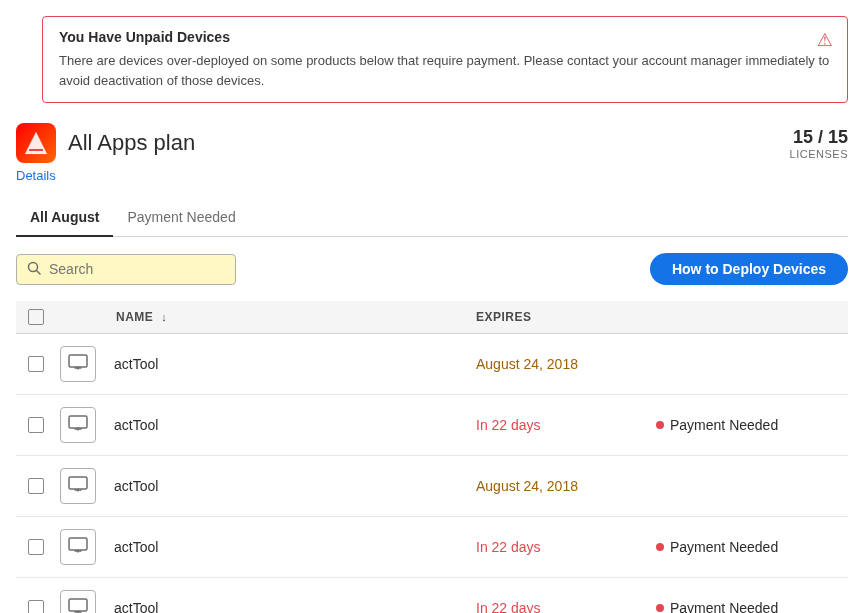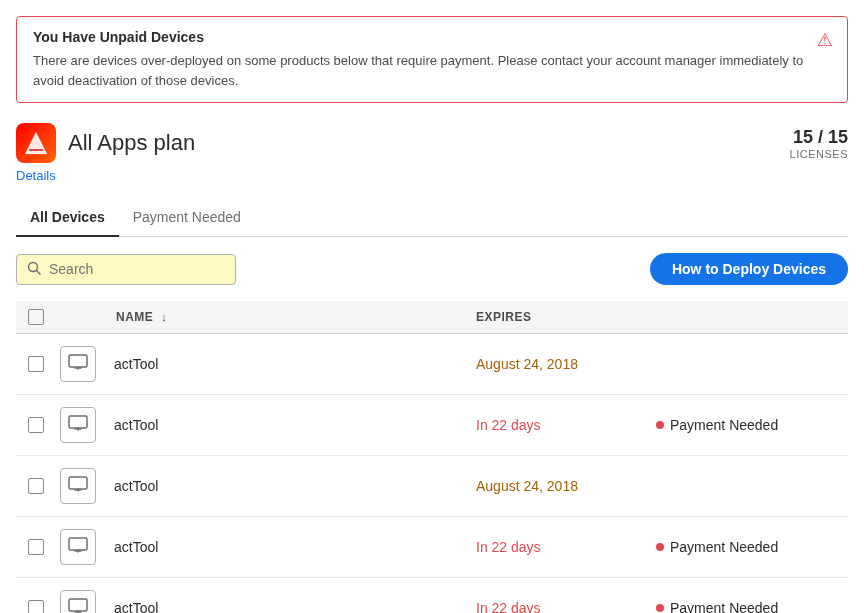--- a/index.html
+++ b/index.html
@@ -17,20 +17,21 @@
     }
 
     
     .alert-banner {
       border: 1.5px solid #e34850;
       border-radius: 4px;
       padding: 12px 16px;
       margin-bottom: 20px;
       background: #fff;
       position: relative;
+      margin-left: 26px;
     }
     .alert-banner-title {
       font-weight: 700;
       font-size: 14px;
       color: #2c2c2c;
       margin-bottom: 6px;
     }
     .alert-banner-body {
       font-size: 13px;
       color: #4b4b4b;
@@ -273,21 +274,21 @@
       <div class="license-count">15 / 15</div>
       <div class="license-label">LICENSES</div>
     </div>
   </div>
 
   
   <a class="details-link" href="#">Details</a>
 
   
   <div class="tabs">
-    <div class="tab active">All Devices</div>
+    <div class="tab active">All August</div>
     <div class="tab">Payment Needed</div>
   </div>
 
   
   <div class="toolbar">
     <div class="search-box">
       <span class="search-icon-svg">
         <svg width="14" height="14" viewBox="0 0 14 14" fill="none" xmlns="http://www.w3.org/2000/svg">
           <circle cx="6" cy="6" r="4.5" stroke="#6e6e6e" stroke-width="1.5"></circle>
           <line x1="9.5" y1="9.5" x2="13" y2="13" stroke="#6e6e6e" stroke-width="1.5" stroke-linecap="round"></line>

